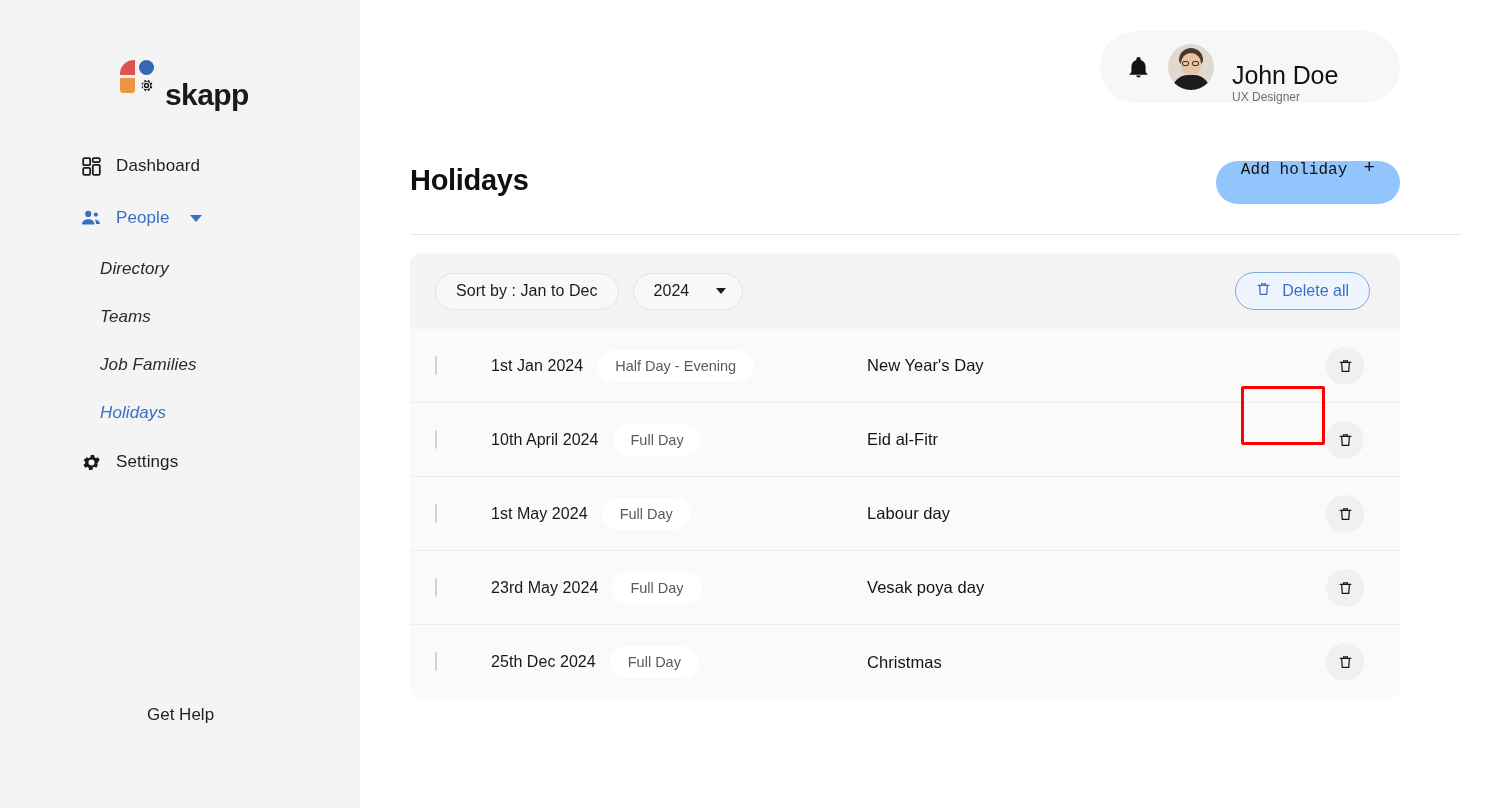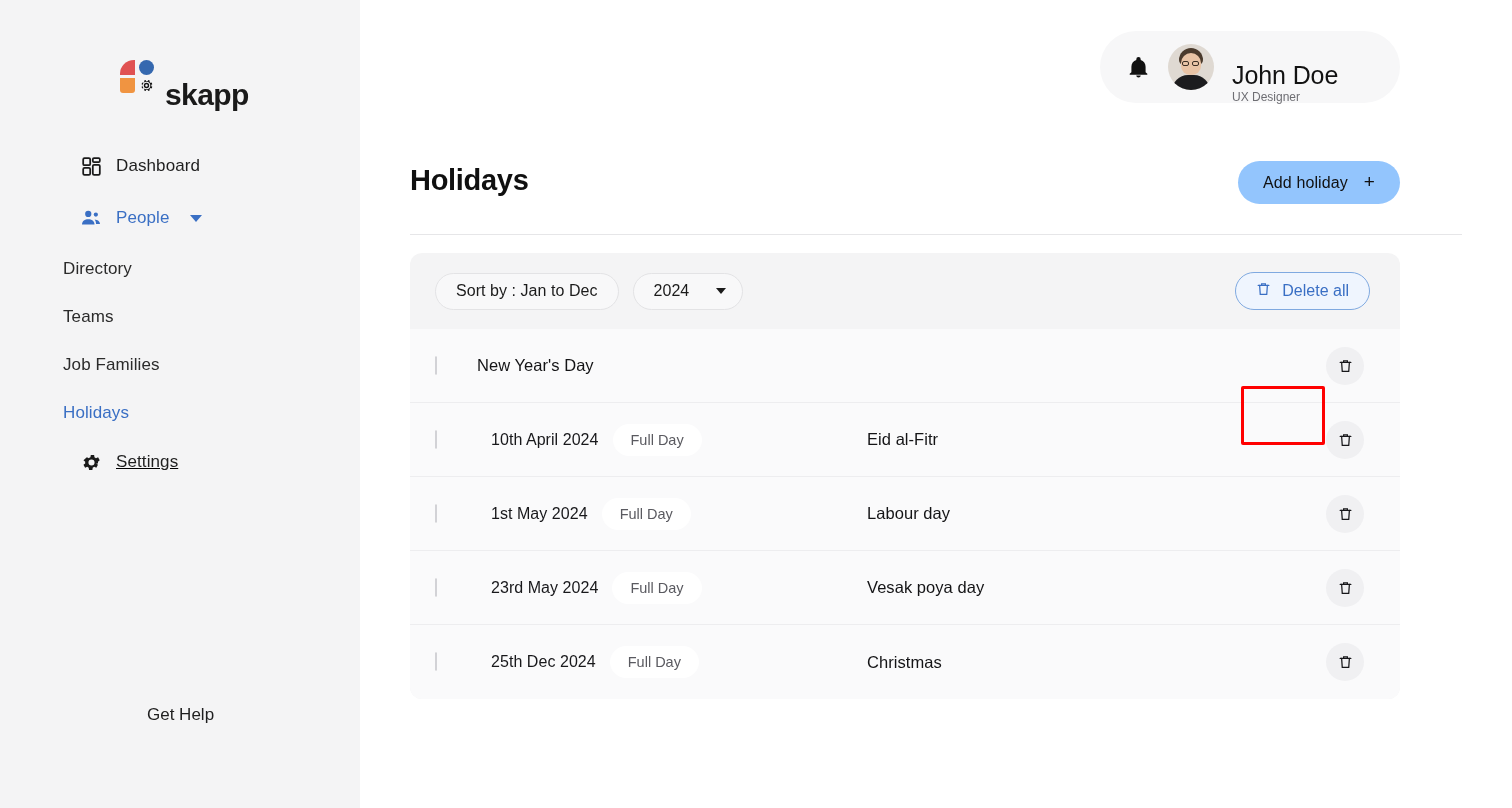--- a/index.html
+++ b/index.html
@@ -113,28 +113,29 @@
     border-left: 6px solid transparent;
     border-right: 6px solid transparent;
     border-top: 7px solid #3A6FC4;
   }
 
   .subnav { margin-top: 6px; }
   .subnav-item {
     height: 34px;
     display: flex;
     align-items: center;
-    padding-left: 63px;
+    padding-left: 100px;
     margin-bottom: 14px;
     cursor: pointer;
+    font-style: italic;
   }
   .subnav-item .nav-label { font-size: 17px; color: #2B2B2B; }
   .subnav-item.active .nav-label { color: #3A6FC4; }
 
-  .nav-item.settings { margin-top: 4px; text-decoration: underline; }
+  .nav-item.settings { margin-top: 4px; }
 
   .get-help {
     position: absolute;
     left: 147px;
     top: 705px;
     font-size: 17px;
     color: #1F1F1F;
     cursor: pointer;
   }
 
@@ -232,23 +233,22 @@
   .add-btn {
     position: absolute;
     right: 112px;
     top: 161px;
     height: 43px;
     background: #93C5FD;
     border: none;
     border-radius: 22px;
     padding: 0 25px;
     display: flex;
-    align-items: center;
     gap: 16px;
-    font-family: Liberation Sans, sans-serif;
+    font-family: Liberation Mono, monospace;
     font-size: 16px;
     color: #111111;
     cursor: pointer;
     letter-spacing: 0.1px;
   }
   .add-plus { font-size: 19px; line-height: 1; margin-top: -2px; }
 
   .divider {
     position: absolute;
     left: 50px;
@@ -527,20 +527,26 @@
           </span>
           <span>Delete all</span>
         </button>
       </div>
 
 
       <div class="row">
         <div class="col-check">
           <span class="cb"></span>
         </div>
+        <div class="col-date">
+          <span class="date-cell">
+            <span class="date-txt">1st Jan 2024</span>
+            <span class="pill">Half Day - Evening</span>
+          </span>
+        </div>
         <div class="col-name">
           <span class="name-txt">New Year's Day</span>
         </div>
         <div class="col-act">
           <button class="trash-btn">
             <svg width="15" height="16" viewBox="0 0 24 24" fill="none" stroke="#17171A" stroke-width="2" stroke-linecap="round">
               <path d="M3.5 6.2h17"></path>
                 <path d="M9 6.2V3.6h6v2.6"></path>
                 <path d="M5.8 6.2l1 14.2h10.4l1-14.2"></path>
             </svg>

